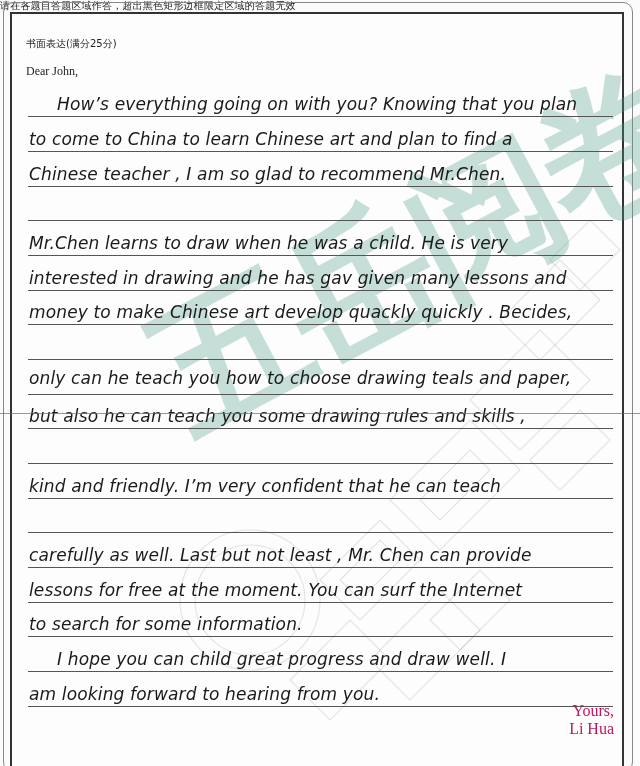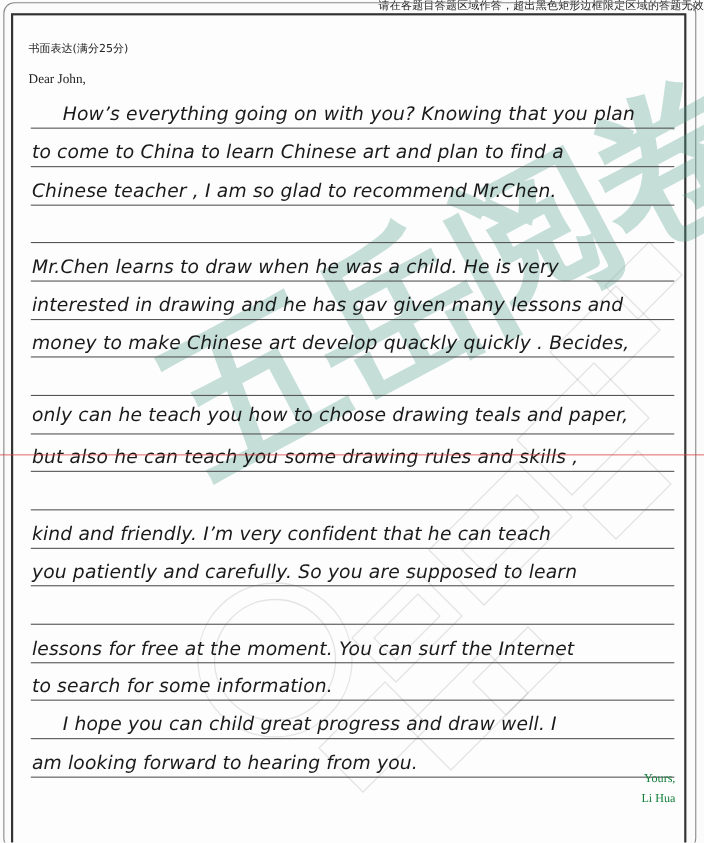--- a/index.html
+++ b/index.html
@@ -4,21 +4,21 @@
 <style>
   html, body { margin: 0; padding: 0; }
   body {
     width: 640px; height: 766px; overflow: hidden;
     background: #fbfbfb;
     position: relative;
     font-family: "DejaVu Serif", serif;
   }
   .page-header {
     position: absolute; left: 0; top: 0; width: 640px; height: 12px;
-    text-align: right; font-size: 10px; line-height: 12px; color: #222;
+    text-align: left; font-size: 10px; line-height: 12px; color: #222;
     font-family: "DejaVu Sans", sans-serif; letter-spacing: 0.2px;
   }
   .outer-border {
     position: absolute; left: 3px; top: 2px; width: 630px; height: 770px;
     border: 1px solid #888; border-radius: 10px; box-sizing: border-box;
   }
   .answer-box {
     position: absolute; left: 10px; top: 12px; width: 614px; height: 760px;
     border: 2px solid #333; box-sizing: border-box; background: #fdfdfd;
   }
@@ -54,21 +54,21 @@
     position: absolute; left: 29px; width: 585px; white-space: nowrap;
     font-family: "DejaVu Sans", sans-serif; font-style: oblique;
     font-size: 17px; color: #1a1a1a; letter-spacing: 0.15px;
   }
   .hw-line.indent { padding-left: 28px; box-sizing: border-box; }
   .red-line {
     position: absolute; left: 0; top: 413px; width: 640px; height: 1px;
     background: rgba(220,60,60,0.7); z-index: 3;
   }
   .closing {
-    position: absolute; right: 26px; font-size: 11px; color: #15803d;
+    position: absolute; right: 26px; font-size: 16px; color: #be185d;
     font-family: "Liberation Serif", serif; z-index: 2; text-align: right;
   }
 </style>
 </head>
 <body>
 
 <div class="page-header">请在各题目答题区域作答，超出黑色矩形边框限定区域的答题无效</div>
 <div class="outer-border"></div>
 
 <div class="answer-box"></div>
@@ -120,21 +120,21 @@
 
   <div class="hw-line indent" style="top:94px">How’s everything going on with you? Knowing that you plan</div>
   <div class="hw-line" style="top:129px">to come to China to learn Chinese art and plan to find a</div>
   <div class="hw-line" style="top:164px">Chinese teacher , I am so glad to recommend Mr.Chen.</div>
   <div class="hw-line" style="top:233px">Mr.Chen learns to draw when he was a child. He is very</div>
   <div class="hw-line" style="top:268px">interested in drawing and he has gav given many lessons and</div>
   <div class="hw-line" style="top:302px">money to make Chinese art develop quackly quickly . Becides,</div>
   <div class="hw-line" style="top:368px">only can he teach you how to choose drawing teals and paper,</div>
   <div class="hw-line" style="top:406px">but also he can teach you some drawing rules and skills ,</div>
   <div class="hw-line" style="top:476px">kind and friendly. I’m very confident that he can teach</div>
-  <div class="hw-line" style="top:510px">you patiently and carefully. So you are supposed to learn</div>
+  <div class="hw-line" style="top:545px">carefully as well. Last but not least , Mr. Chen can provide</div>
   <div class="hw-line" style="top:614px">to search for some information.</div>
   <div class="hw-line" style="top:580px">lessons for free at the moment. You can surf the Internet</div>
   <div class="hw-line indent" style="top:649px">I hope you can child great progress and draw well. I</div>
   <div class="hw-line" style="top:684px">am looking forward to hearing from you.</div>
 </div>
 
 <div class="red-line"></div>
 
 <div class="closing" style="top:702px">Yours,</div>
 <div class="closing" style="top:720px">Li Hua</div>

